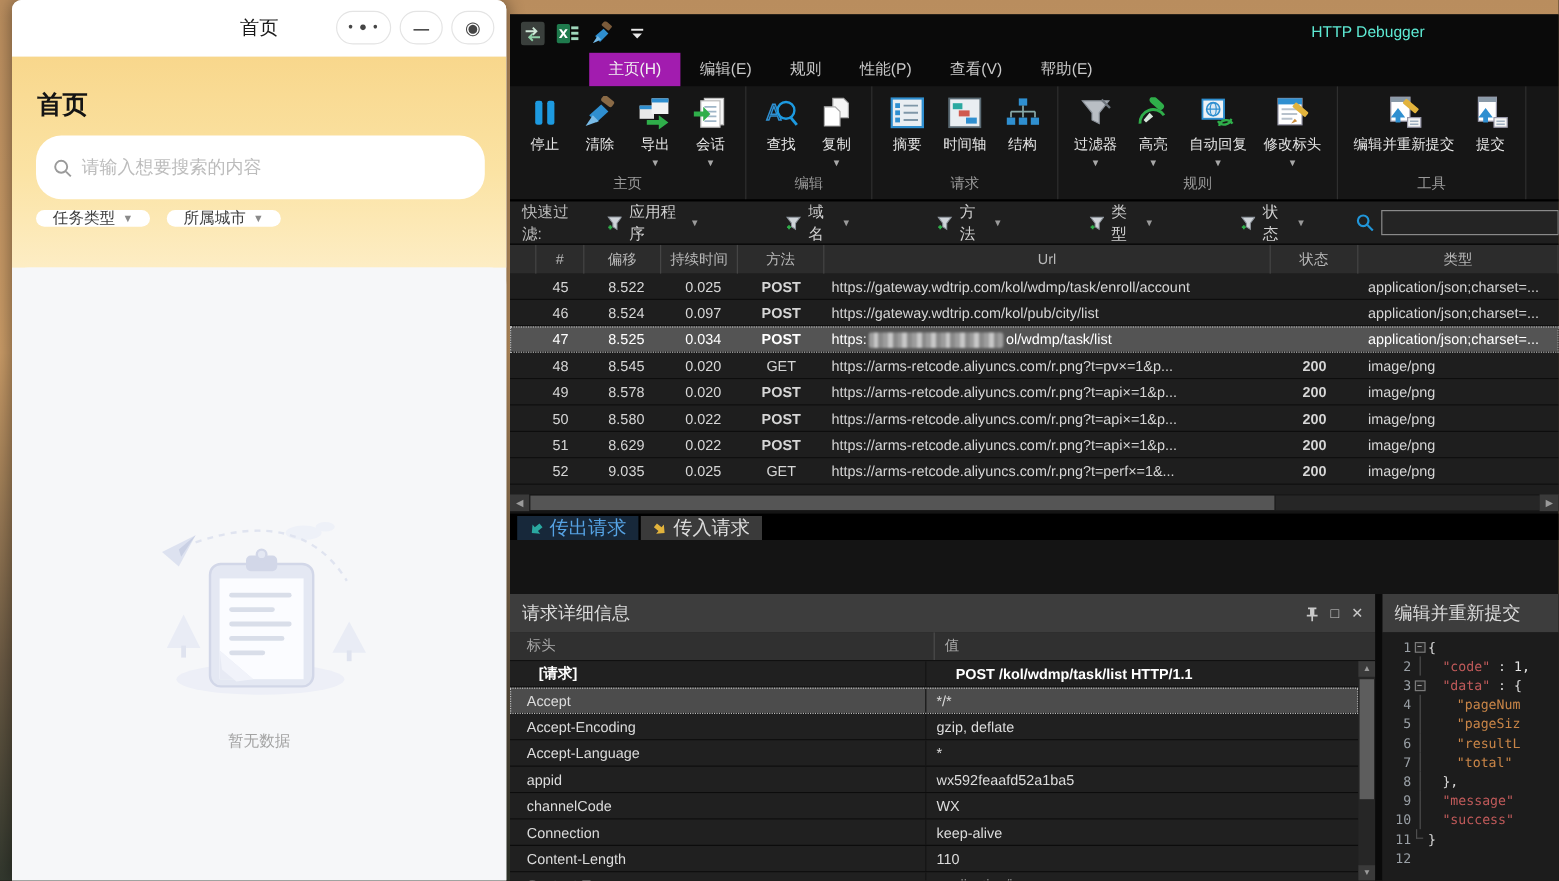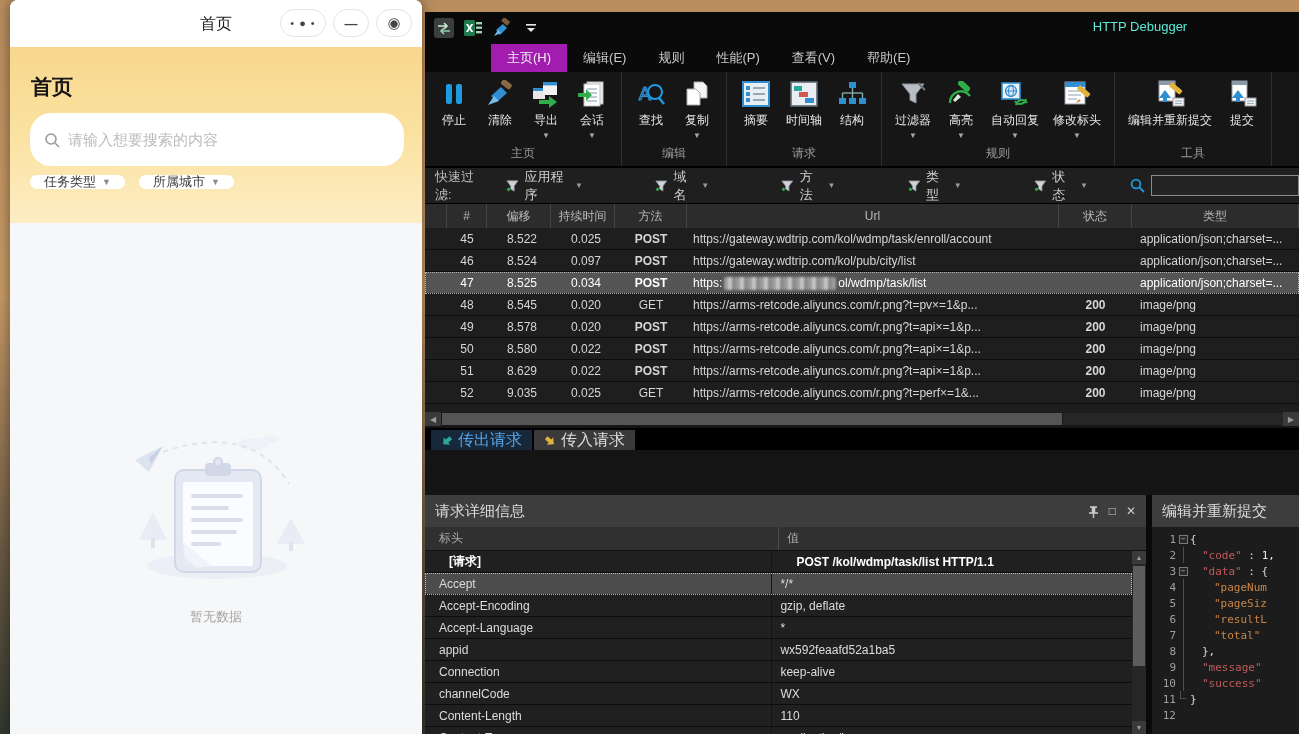--- a/index.html
+++ b/index.html
@@ -727,26 +727,26 @@
             </div>
             <div class="req-row">
               <div class="rc-key">Accept-Language</div>
               <div class="rc-val">*</div>
             </div>
             <div class="req-row">
               <div class="rc-key">appid</div>
               <div class="rc-val">wx592feaafd52a1ba5</div>
             </div>
             <div class="req-row">
+              <div class="rc-key">channelCode</div>
+              <div class="rc-val">WX</div>
+            </div>
+            <div class="req-row">
               <div class="rc-key">Connection</div>
               <div class="rc-val">keep-alive</div>
-            </div>
-            <div class="req-row">
-              <div class="rc-key">channelCode</div>
-              <div class="rc-val">WX</div>
             </div>
             <div class="req-row">
               <div class="rc-key">Content-Length</div>
               <div class="rc-val">110</div>
             </div>
             <div class="req-row">
               <div class="rc-key">Content-Type</div>
               <div class="rc-val">application/json</div>
             </div>
             <div class="req-row">

